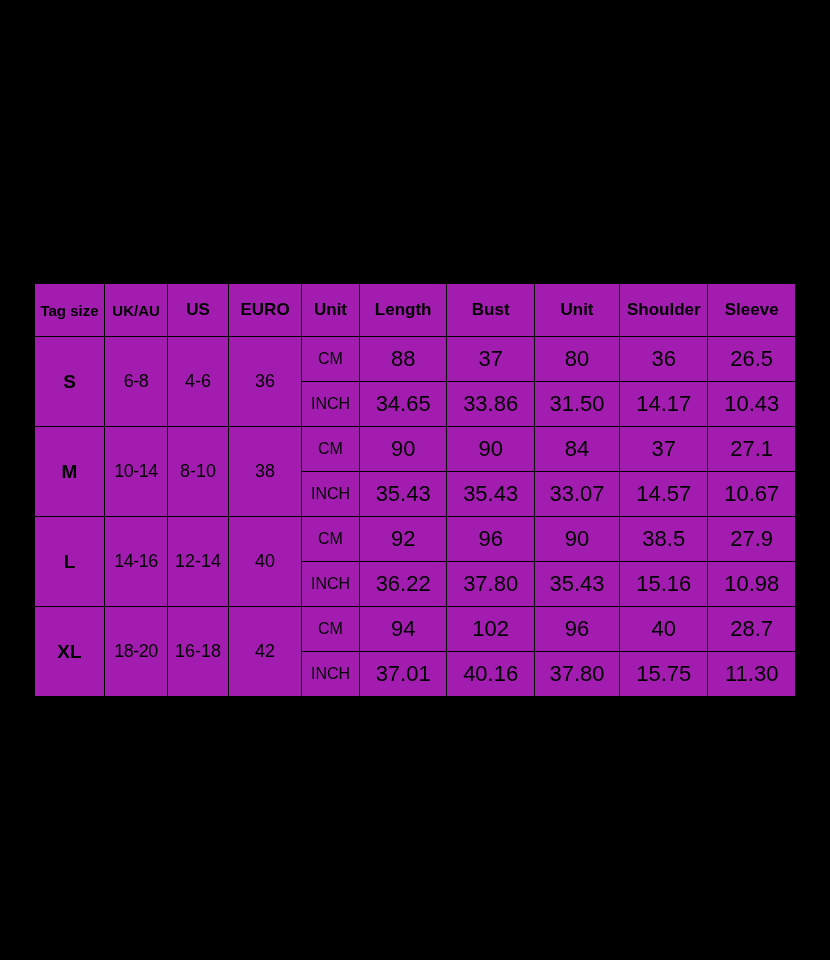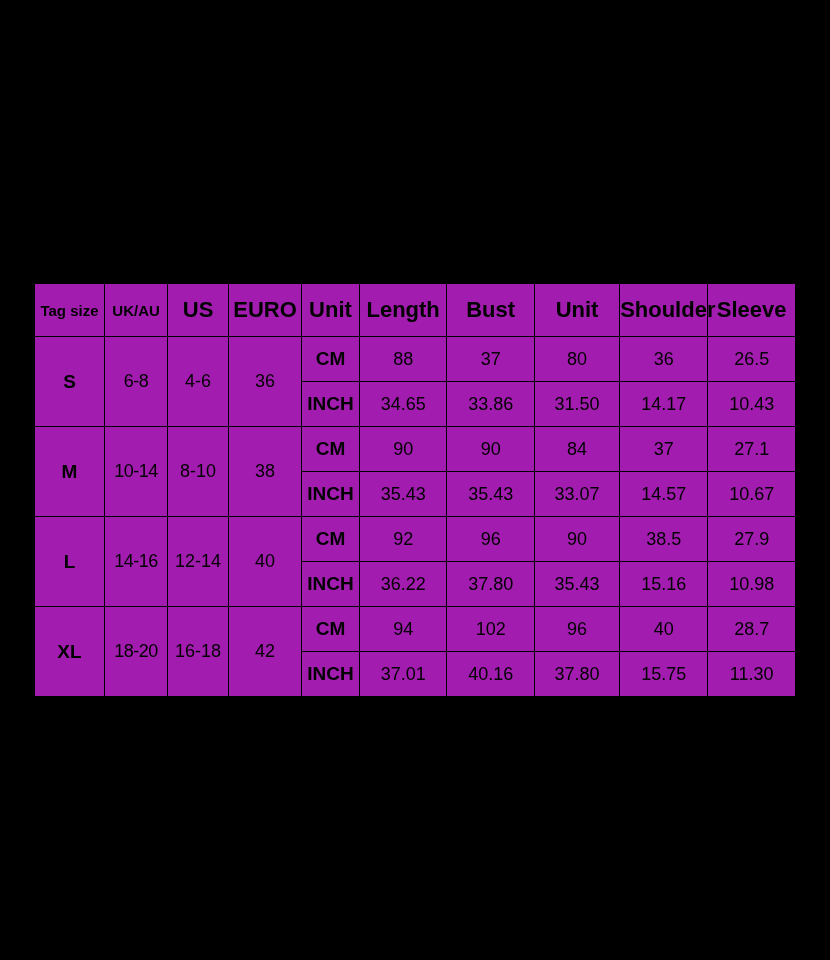--- a/index.html
+++ b/index.html
@@ -33,21 +33,21 @@
   table.size-chart th {
     border: 1px solid #000000;
     text-align: center;
     vertical-align: middle;
     color: #000000;
     padding: 0;
   }
   
   tr.header-row th {
     font-weight: bold;
-    font-size: 22px;
+    font-size: 17px;
     height: 52px;
   }
   tr.header-row th.small-head {
     font-size: 15px;
   }
   
   td.size-label {
     font-weight: bold;
     font-size: 19px;
   }
@@ -55,26 +55,26 @@
   td.regional {
     font-size: 18px;
     font-weight: normal;
     margin-left: 16px;
   }
   td.regional.narrow {
     letter-spacing: -0.5px;
   }
   
   td.unit {
-    font-weight: bold;
-    font-size: 19px;
+    font-weight: normal;
+    font-size: 16px;
   }
   
   td.value {
-    font-size: 18px;
+    font-size: 22px;
   }
   tr.data-row td {
     height: 44px;
   }
   
   col.c-tag { width: 9.2%; }
   col.c-ukau { width: 8.3%; }
   col.c-us { width: 8.0%; }
   col.c-euro { width: 9.6%; }
   col.c-unit { width: 7.6%; }

